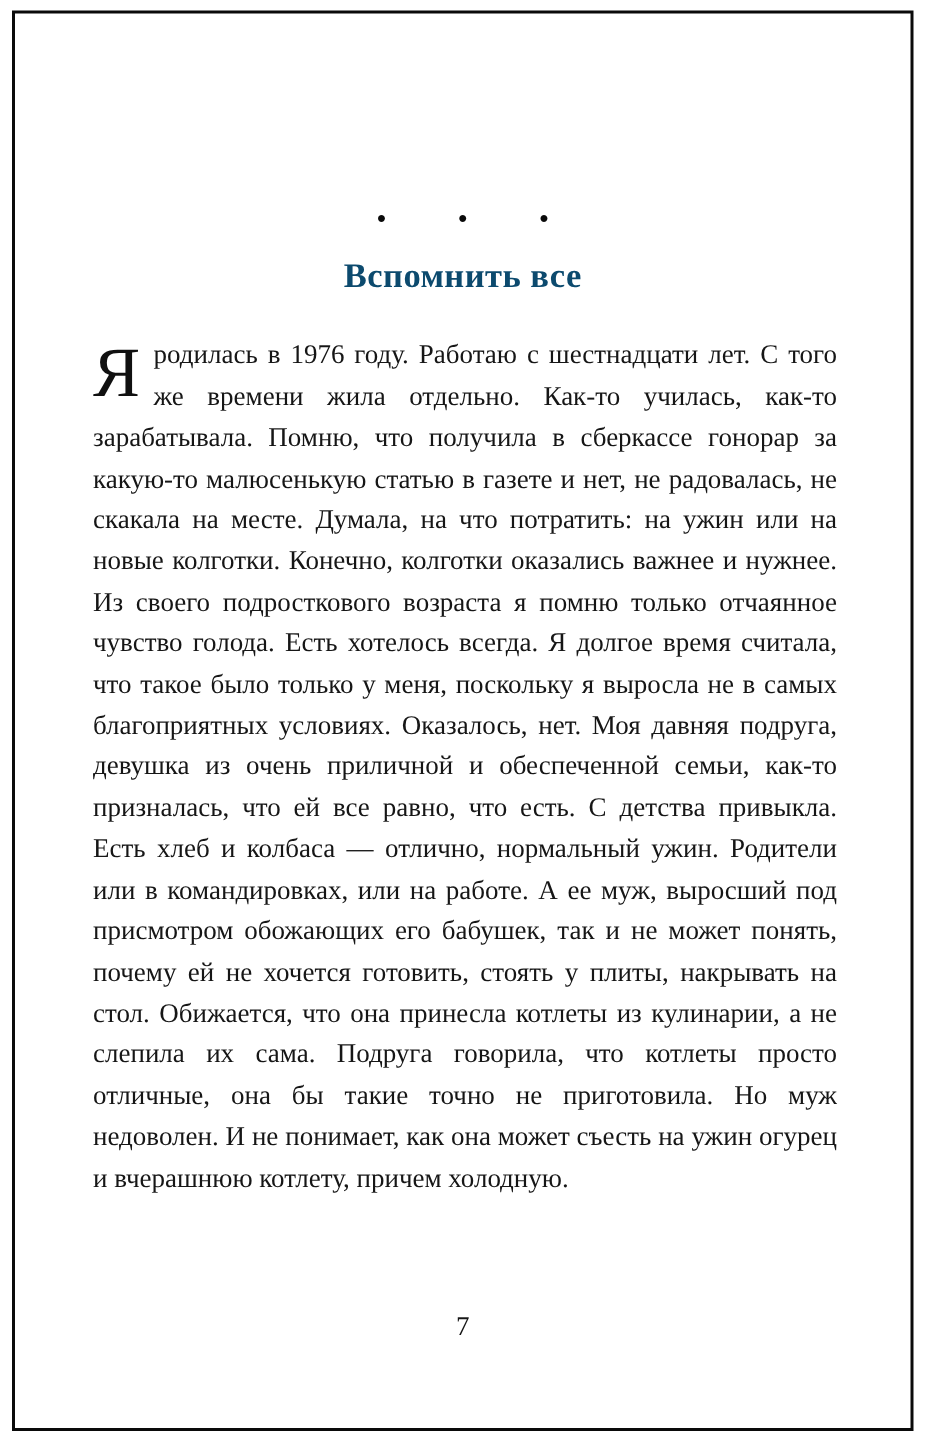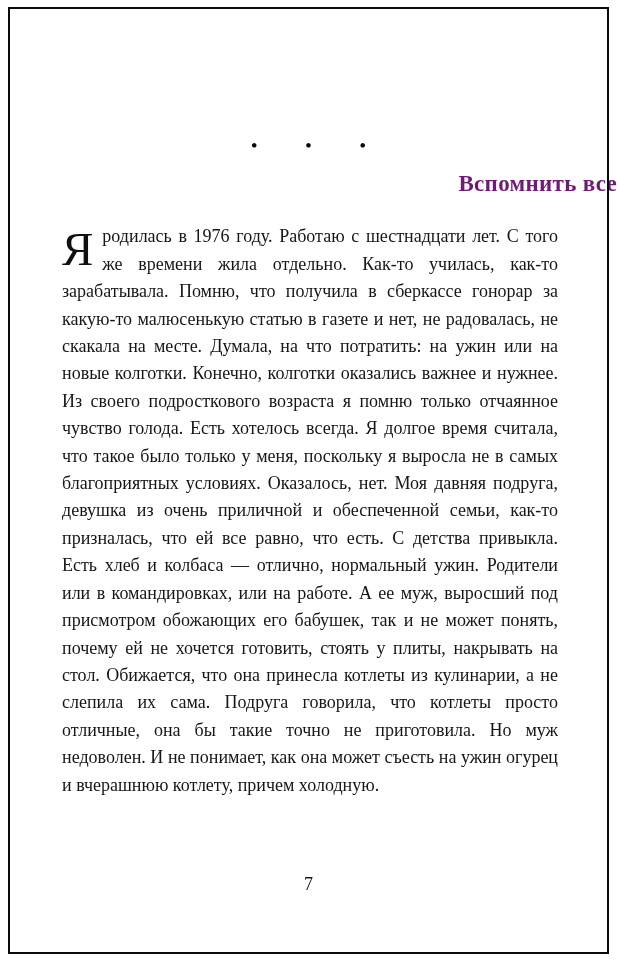--- a/index.html
+++ b/index.html
@@ -29,24 +29,24 @@
   .separator {
     margin-top: 136px;
     text-align: center;
     font-size: 17px;
     letter-spacing: 22px;
     text-indent: 22px; 
     color: #0a0a0a;
     font-weight: bold;
   }
   .chapter-title {
-    text-align: right;
+    text-align: center;
     font-size: 23px;
     font-weight: bold;
-    color: #701a75;
+    color: #0c4a6e;
     letter-spacing: 0.3px;
   }
   .body-block {
     margin: 26px 59px 0 62px;
     font-size: 18px;
     line-height: 27.4px;
     text-align: justify;
     color: #161616;
   }
   .drop-cap {

